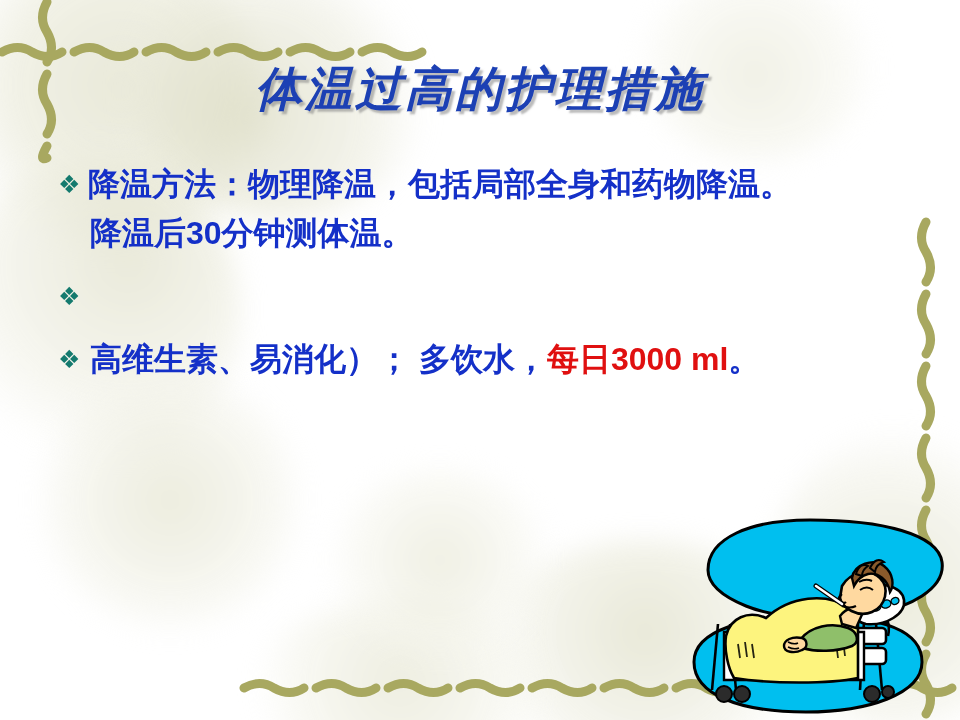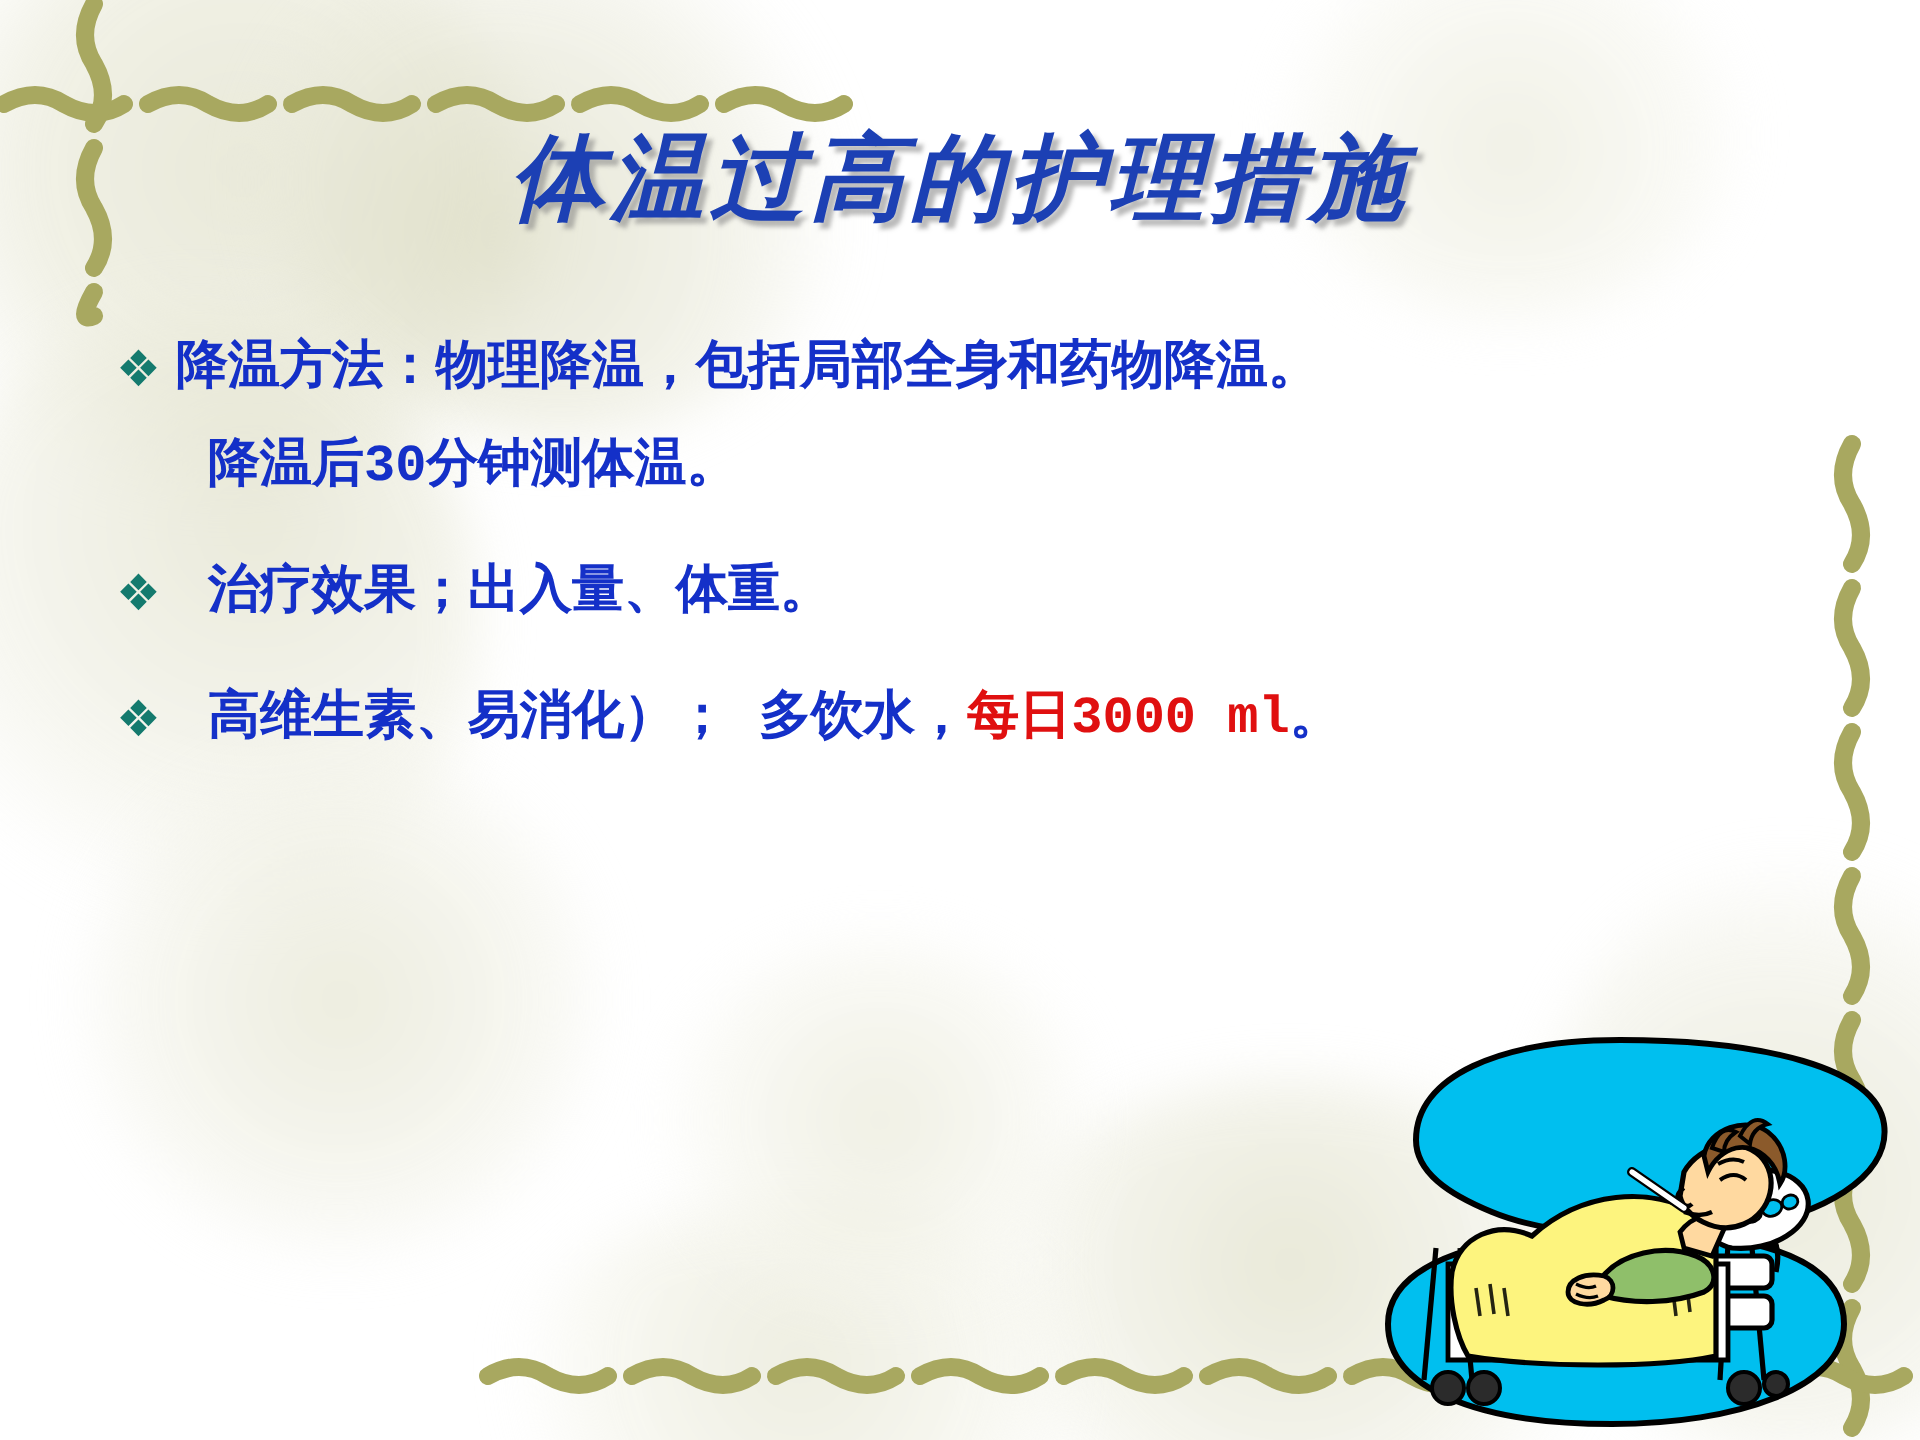--- a/index.html
+++ b/index.html
@@ -84,31 +84,31 @@
     flex: 0 0 auto;
     width: 30px;
     font-size: 25px;
     line-height: 49px;
     color: #147a6e;
     font-family: "DejaVu Sans", sans-serif;
     text-align: left;
   }
   .bullet-text {
     flex: 1 1 auto;
-    font-family: Liberation Mono, monospace;
-    font-size: 26px;
+    font-family: Liberation Sans, sans-serif;
+    font-size: 32px;
     font-weight: 700;
     line-height: 49px;
     color: #1430c8;
     letter-spacing: 0px;
     text-indent: 0;
   }
   .bullet-text .hl { color: #e01010; }
   .bullet-text .ln { display: block; }
-  .bullet-text .ln2 { display: block; margin-left: 16px; }
+  .bullet-text .ln2 { display: block; margin-left: 2px; }
 
   
   #clipart {
     position: absolute;
     left: 650px;
     top: 512px;
     width: 310px;
     height: 208px;
   }
 </style>
@@ -170,21 +170,20 @@
       <div class="bullet-mark">❖</div>
       <div class="bullet-text">
         <span class="ln">降温方法：物理降温，包括局部全身和药物降温。</span>
         <span class="ln2">降温后30分钟测体温。</span>
       </div>
     </div>
 
     <div class="bullet-row">
       <div class="bullet-mark">❖</div>
       <div class="bullet-text">
-        <span class="ln2">治疗效果；出入量、体重。</span>
       </div>
     </div>
 
     <div class="bullet-row">
       <div class="bullet-mark">❖</div>
       <div class="bullet-text">
         <span class="ln2"><span>高维生素、易消化）；  多饮水，</span><span class="hl">每日3000 ml</span><span>。</span></span>
       </div>
     </div>
 

